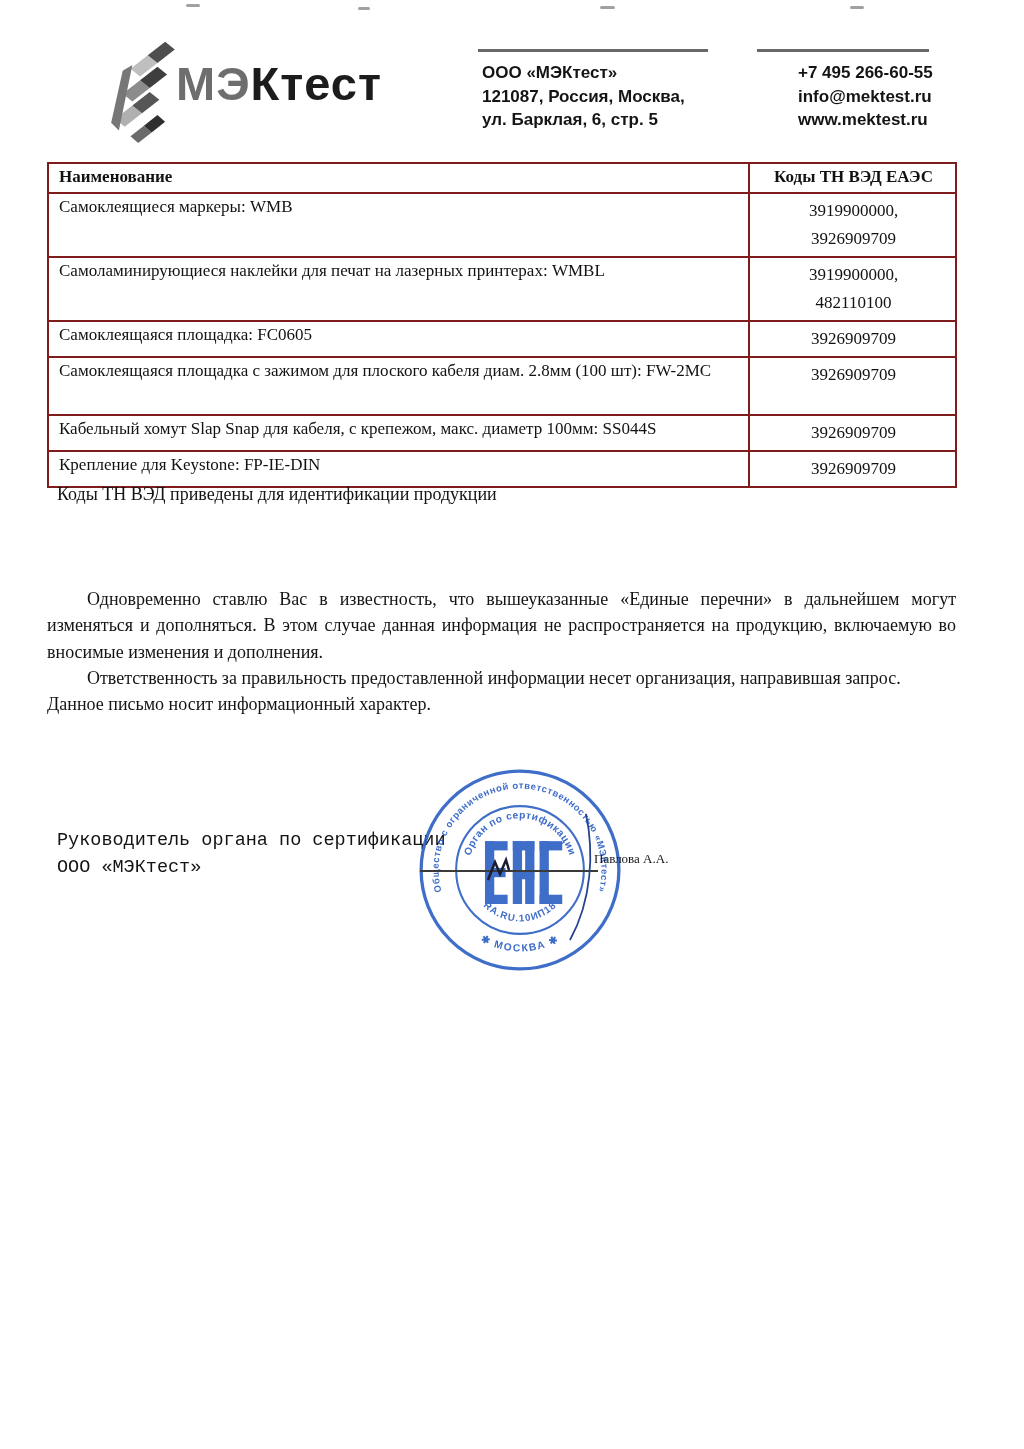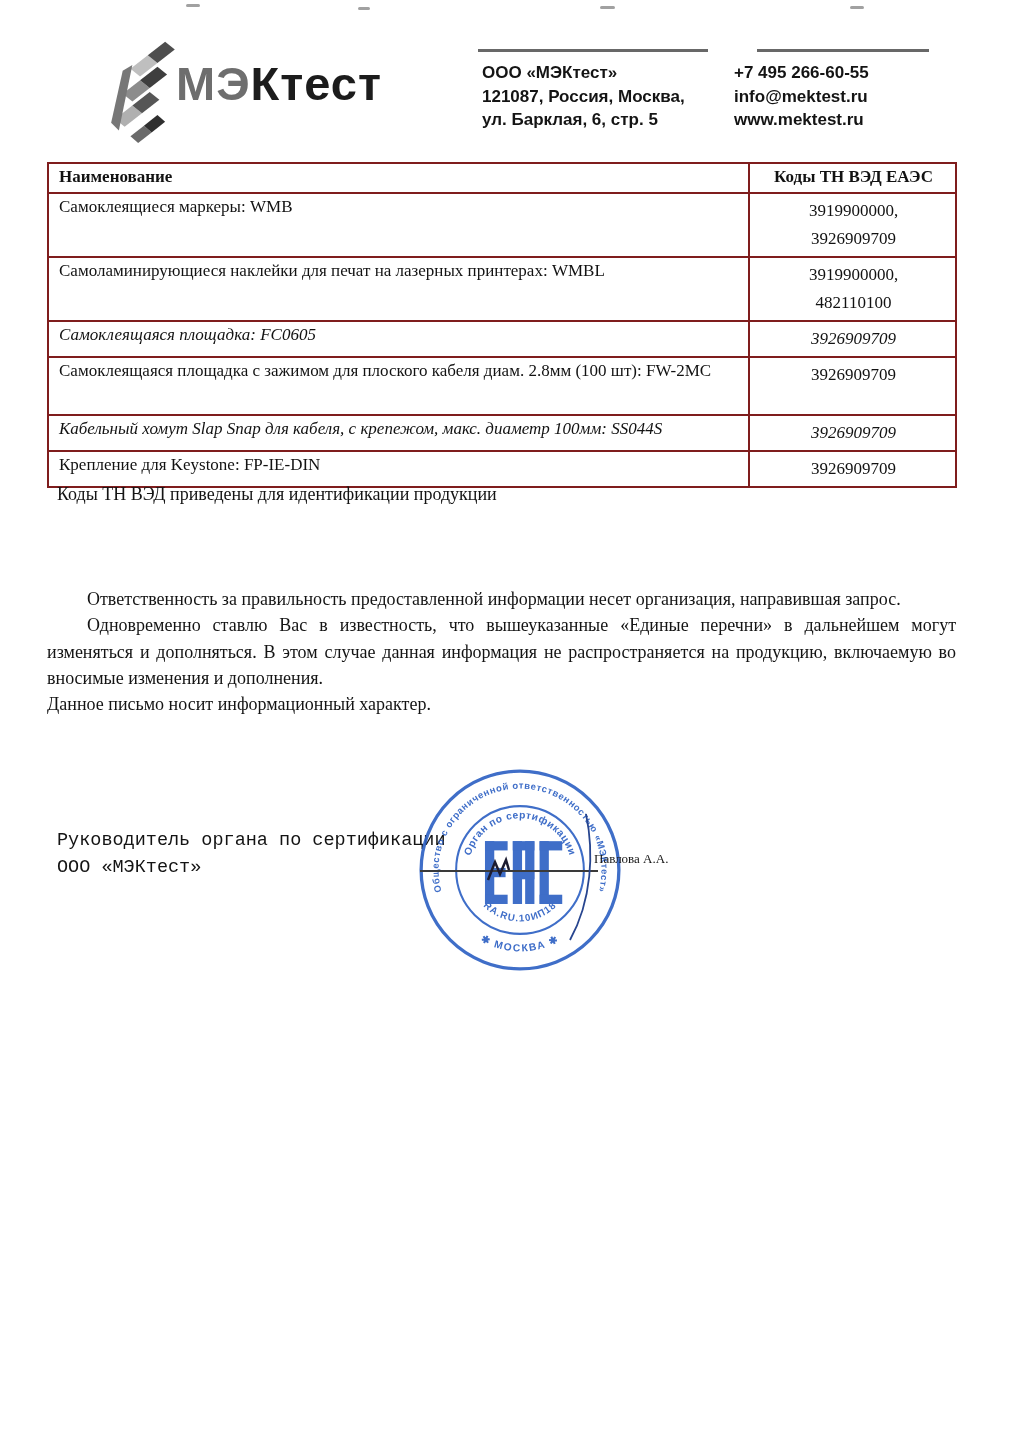--- a/index.html
+++ b/index.html
@@ -33,42 +33,42 @@
   .hdr-rule { position: absolute; top: 49px; height: 3px; background: #4d4d4d; opacity: .85; }
   .rule1 { left: 478px; width: 230px; }
   .rule2 { left: 757px; width: 172px; }
 
   .hdr-block {
     position: absolute; top: 61px;
     font-family: "Liberation Sans", sans-serif;
     font-weight: 700; font-size: 17px; line-height: 23.5px; color: #141414;
   }
   .hdr-company  { left: 482px; width: 270px; }
-  .hdr-contacts { left: 734px; width: 220px; }
+  .hdr-contacts { left: 798px; width: 220px; }
 
   
   table.codes {
     position: absolute; left: 47px; top: 162px;
     width: 908px; border-collapse: collapse; table-layout: fixed;
     font-size: 17px; color: #121212;
   }
   table.codes th, table.codes td {
     border: 2px solid #7f1d1d;
     vertical-align: top;
     padding: 3px 8px 3px 10px;
   }
   col.c-name  { width: 701px; }
   col.c-codes { width: 207px; }
   th.h-name  { text-align: left;  font-weight: 700; height: 30px; padding-top: 5px; }
   th.h-codes { text-align: center; font-weight: 700; }
   td.cell-codes { text-align: center; padding-left: 4px; padding-right: 4px; margin-top: 34px; }
   .code-line { line-height: 28px; }
   tr.r-tall  { height: 60px; }
   tr.r-tall2 { height: 58px; padding-left: 40px; }
-  tr.r-short { height: 29px; font-style: italic; }
+  tr.r-short { height: 29px; }
   tr.r-last  { height: 30px; }
 
   
   .note {
     position: absolute; left: 57px; top: 484px;
     font-size: 18px; color: #141414;
   }
   .body-text {
     position: absolute; left: 47px; top: 586px; width: 909px;
     font-size: 18px; line-height: 26.3px; color: #141414;
@@ -191,22 +191,22 @@
         <td class="cell-codes">
           <div class="code-line">3926909709</div>
         </td>
       </tr>
     </tbody>
   </table>
 
   <div class="note">Коды ТН ВЭД приведены для идентификации продукции</div>
 
   <div class="body-text">
+    <p class="ind">Одновременно ставлю Вас в известность, что вышеуказанные «Единые перечни» в дальнейшем могут изменяться и дополняться. В этом случае данная информация не распространяется на продукцию, включаемую во вносимые изменения и дополнения.</p>
     <p class="ind">Ответственность за правильность предоставленной информации несет организация, направившая запрос.</p>
-    <p class="ind">Одновременно ставлю Вас в известность, что вышеуказанные «Единые перечни» в дальнейшем могут изменяться и дополняться. В этом случае данная информация не распространяется на продукцию, включаемую во вносимые изменения и дополнения.</p>
     <p>Данное письмо носит информационный характер.</p>
   </div>
 
   <div class="sig-title">
     <div>Руководитель органа по сертификации</div>
     <div>ООО «МЭКтест»</div>
   </div>
 
   <svg class="stamp" viewBox="0 0 200 200" xmlns="http://www.w3.org/2000/svg" color="#2f62c4">
     <defs>

